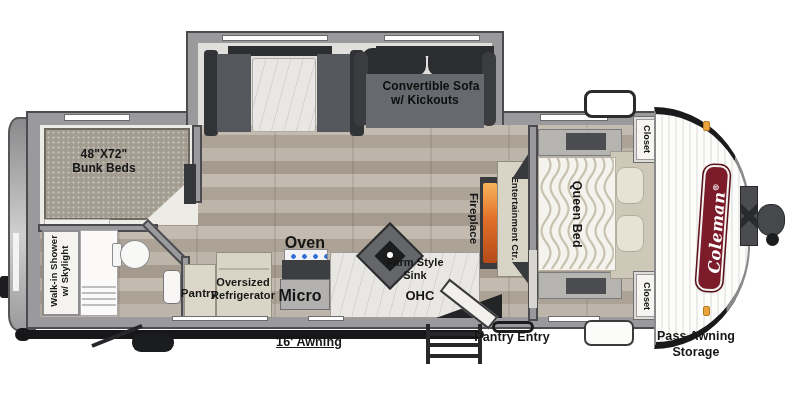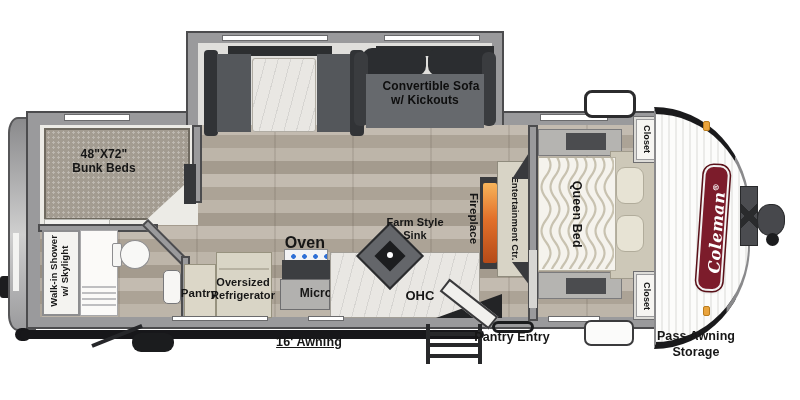--- a/index.html
+++ b/index.html
@@ -73,27 +73,27 @@
   <div style="left:219px;top:268px;width:50px;height:2px;background:#b7b2a2;"></div>
   <div class="lbl" style="left:174px;top:287px;width:50px;font-size:11.5px;">Pantry</div>
   <div class="lbl" style="left:210px;top:276px;width:66px;font-size:11px;">
     <span style="position:static;display:block;">Oversized</span>
     <span style="position:static;display:block;">Refrigerator</span>
   </div>
   <div class="lbl" style="left:282px;top:234px;width:46px;font-size:16px;">Oven</div>
   <div style="left:284px;top:249px;width:44px;height:12px;background-color:#f3f3f5;border:1px solid #8a8a8c;background-image:radial-gradient(circle,#2f6fd6 2px,rgba(0,0,0,0) 2.6px);background-size:11px 9px;background-position:3px 2px;"></div>
   <div style="left:282px;top:260px;width:48px;height:20px;background:#3c3e41;"></div>
   <div style="left:280px;top:279px;width:50px;height:31px;background:#b2b1af;border:1px solid #6e6e70;"></div>
-  <div class="lbl" style="left:280px;top:287px;width:72px;font-size:12px;">Micro</div>
+  <div class="lbl" style="left:264px;top:287px;width:72px;font-size:16px;">Micro</div>
   <div class="marble" style="left:330px;top:252px;width:150px;height:66px;border:1.5px solid #a29e96;"></div>
   <div style="left:366px;top:232px;width:48px;height:48px;background:#64666a;border:2px solid #2b2c2e;transform:rotate(45deg);"></div>
   <div style="left:379px;top:245px;width:22px;height:22px;background:#1c1d1f;transform:rotate(45deg);"></div>
   <div style="left:387px;top:252px;width:6px;height:6px;background:#fff;border-radius:50%;"></div>
   <div class="lbl" style="left:384px;top:216px;width:62px;font-size:11px;">
-    <span style="position:static;display:block;">Farm Style</span>
+    <span style="position:static;display:block;margin-top:40px;">Farm Style</span>
     <span style="position:static;display:block;">Sink</span>
   </div>
   <div class="lbl" style="left:396px;top:289px;width:48px;font-size:13px;">OHC</div>
 
   <div style="left:436px;top:294px;width:66px;height:24px;background:#232426;clip-path:polygon(0 100%,100% 0,100% 100%);"></div>
 
   <div style="left:204px;top:50px;width:14px;height:86px;background:#313336;border-radius:4px;"></div>
   <div style="left:217px;top:54px;width:34px;height:78px;background:#54575b;"></div>
   <div style="left:317px;top:54px;width:34px;height:78px;background:#54575b;"></div>
   <div style="left:350px;top:50px;width:14px;height:86px;background:#313336;border-radius:4px;"></div>

